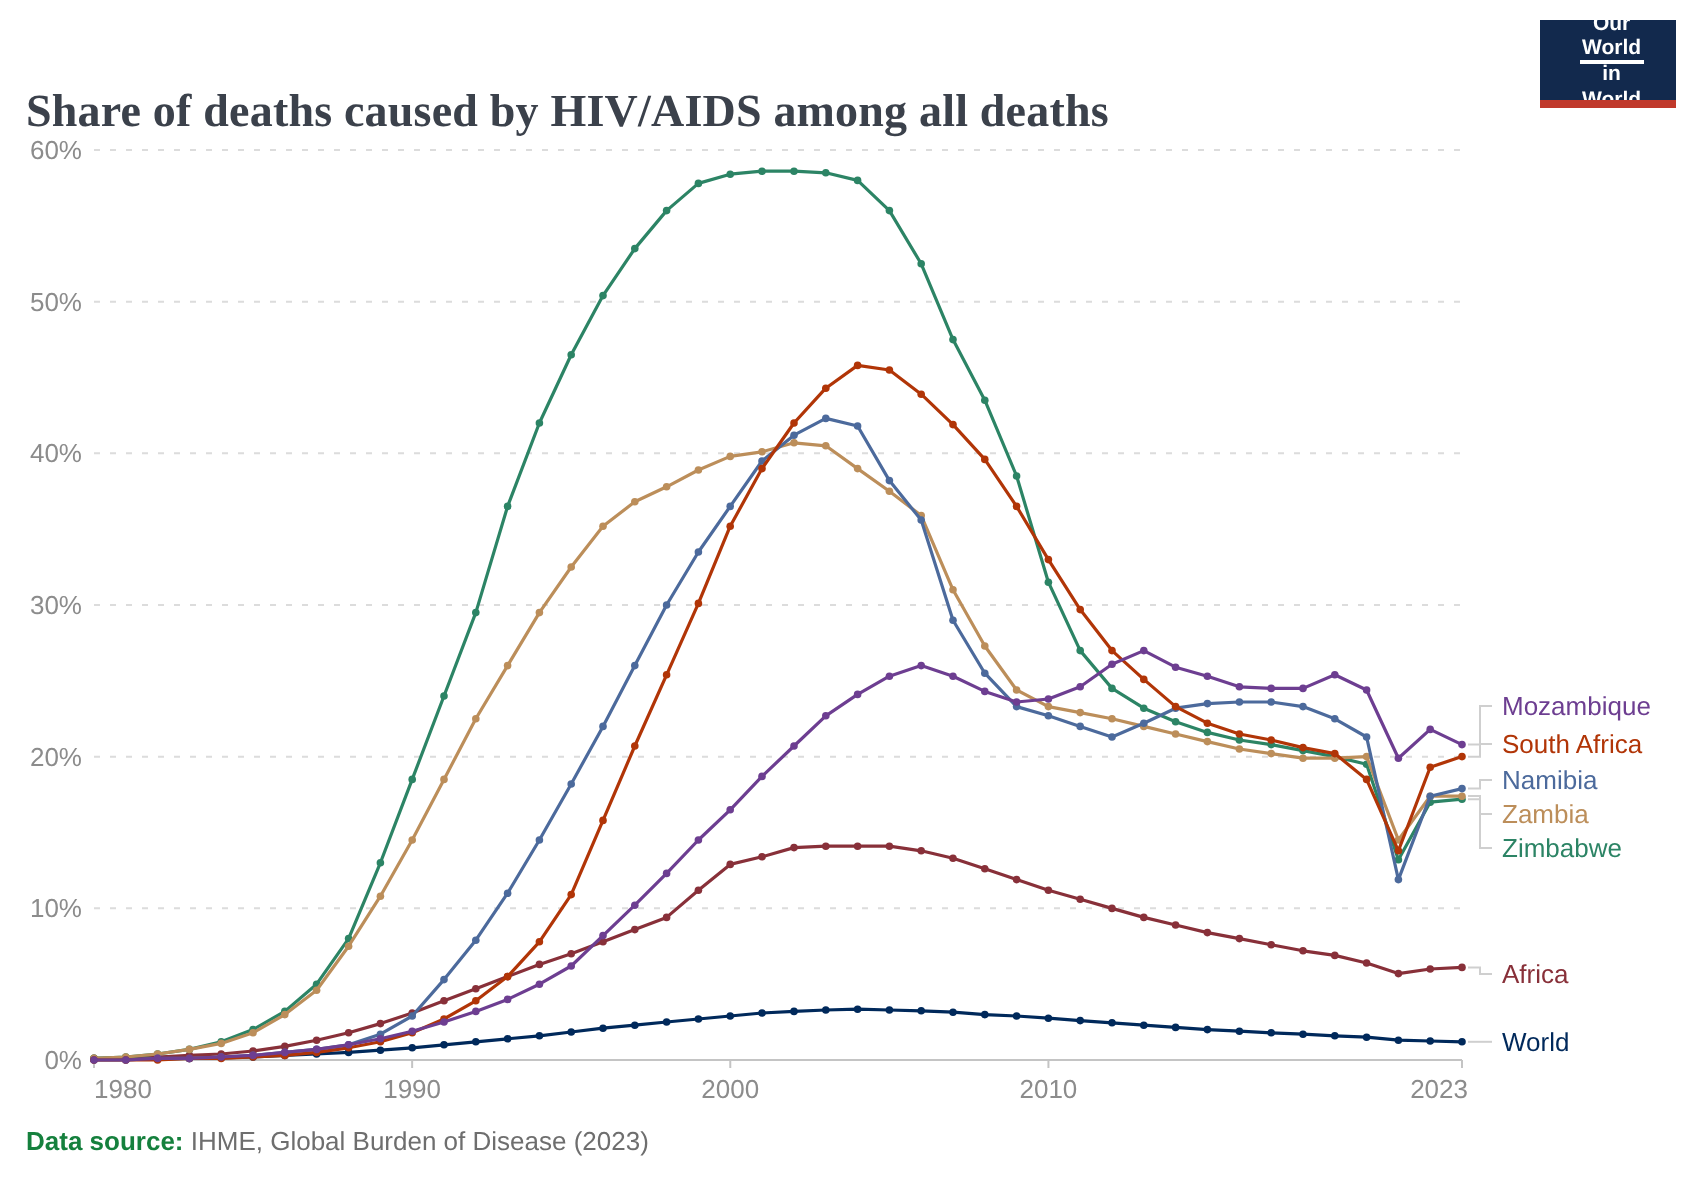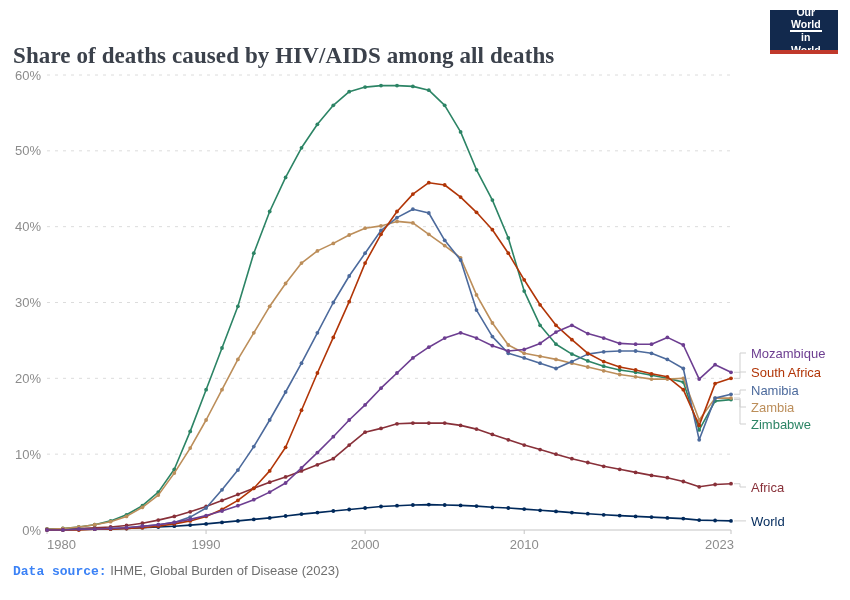--- a/index.html
+++ b/index.html
@@ -10,21 +10,21 @@
     font-size:23px;color:#3b414b;letter-spacing:.1px;margin-top:30px;}
   .logo{position:absolute;right:12px;top:10px;width:68px;height:40px;background:#12294d;
     display:flex;box-sizing:border-box;padding:20px;}
   .logo-inner{flex:1;border:1px solid #ffffff;display:flex;flex-direction:column;
     align-items:center;justify-content:center;color:#ffffff;font-weight:bold;
     font-size:10.5px;line-height:1.2;text-align:center;}
   .logo-strip{position:absolute;left:0;right:0;bottom:-4px;height:4px;background:#c0392b;}
   svg.chart{position:absolute;left:0;top:0;}
   .footer{position:absolute;left:13px;right:13px;top:563px;display:flex;
     justify-content:space-between;font-size:13px;color:#6e6e6e;}
-  .footer .ds-label{font-weight:bold;color:#3b82f6;font-family:Liberation Mono, monospace;}
+  .footer .ds-label{font-weight:bold;color:#15803d;}
 </style>
 </head>
 <body>
 
 <div class="page">
 
   <div class="title">Share of deaths caused by HIV/AIDS among all deaths</div>
 
   <div class="logo">
     <div class="logo-inner">

